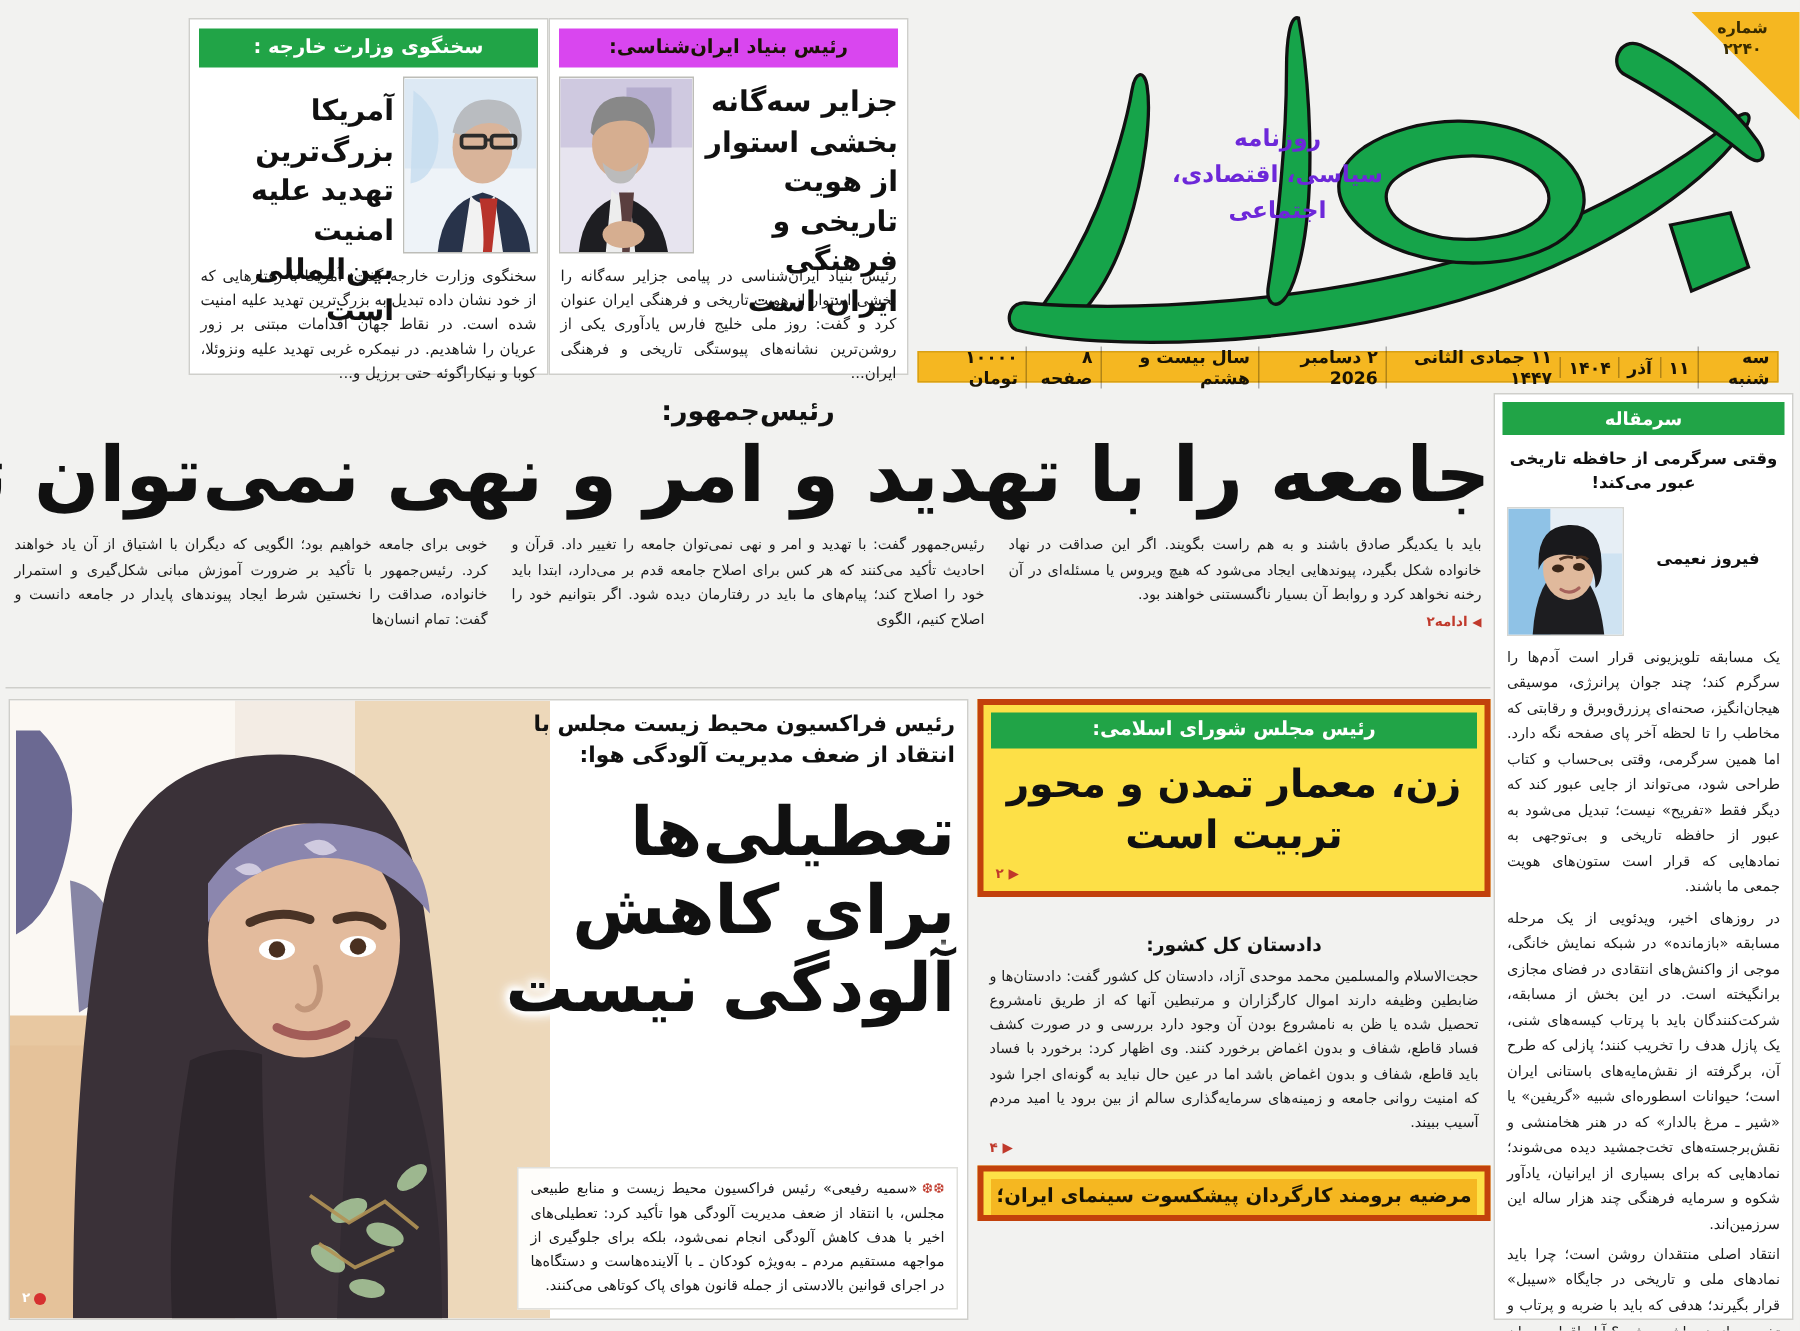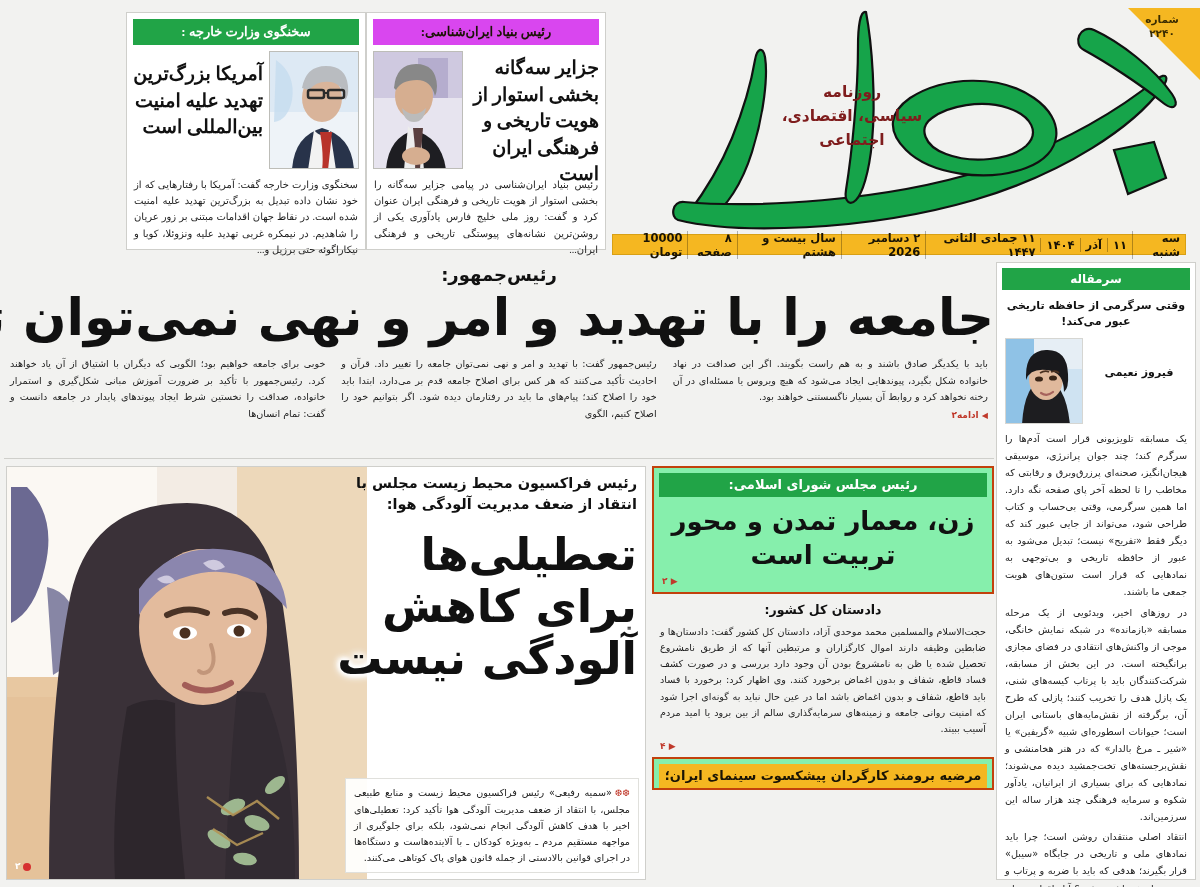--- a/index.html
+++ b/index.html
@@ -40,21 +40,21 @@
     font-size:10.5px;font-weight:bold;line-height:1.35;
     z-index:5;
   }
   .logo-wrap{
     position:absolute;right:14px;top:2px;width:572px;height:230px;
   }
   .logo-wrap svg{display:block;}
   .paper-kind{
     position:absolute;right:248px;top:80px;
     text-align:center;width:200px;
-    font-size:15.5px;font-weight:bold;color:#7f1d1d;line-height:1.55;
+    font-size:15.5px;font-weight:bold;color:#6d28d9;line-height:1.55;
     z-index:6;
     letter-spacing:-0.2px;
   }
   .datebar{
     position:absolute;right:14px;left:4px;top:234px;height:21px;
     background:#f5b721;border:1px solid #d8a015;
     box-sizing:border-box;
     display:flex;align-items:center;justify-content:center;
     font-size:11.5px;font-weight:bold;color:#1a1405;
     letter-spacing:0.2px;
@@ -67,21 +67,20 @@
     position:absolute;left:6px;top:12px;width:608px;height:238px;
     display:flex;gap:0;
   }
   .teaser{
     position:relative;
     width:240px;
     background:#fff;
     border:1px solid #cfcfcb;
     box-sizing:border-box;
     padding:0;
-    font-family:Liberation Serif, serif;
   }
   .teaser + .teaser{margin-right:8px;}
   .teaser-kicker{
     height:26px;line-height:26px;
     text-align:center;color:#fff;font-size:13px;font-weight:bold;
     margin:6px 6px 0 6px;
     letter-spacing:-0.2px;
   }
   .kicker-orange{background:#d946ef;color:#1a1405;}
   .kicker-green{background:#21a447;color:#fff;}
@@ -182,22 +181,22 @@
   .feature-pagemark .dot{
     display:inline-block;width:8px;height:8px;border-radius:50%;
     background:#d63030;vertical-align:middle;margin-left:2px;
   }
 
   
   .midcol{
     position:absolute;left:652px;top:466px;width:342px;height:414px;
   }
   .box{
-    background:#86efac;border:2px solid #c2410c;box-sizing:border-box;
-    margin-bottom:8px;
+    background:#fde047;border:4px solid #c2410c;box-sizing:border-box;
+    margin-bottom:24px;
   }
   .box-kicker{
     height:24px;line-height:24px;text-align:center;
     font-size:13px;font-weight:bold;margin:5px 5px 0 5px;
     letter-spacing:-0.2px;
   }
   .box-kicker.green{background:#21a447;color:#fff;}
   .box-kicker.orange{background:#f5b721;color:#1a1405;}
   .box-headline{
     text-align:center;font-size:26px;font-weight:bold;color:#111;
@@ -290,21 +289,21 @@
 
       <div class="datebar">
         <span>سه شنبه</span>
         <span>۱۱</span>
         <span>آذر</span>
         <span>۱۴۰۴</span>
         <span>۱۱ جمادی الثانی ۱۴۴۷</span>
         <span>۲ دسامبر 2026</span>
         <span>سال بیست و هشتم</span>
         <span>۸ صفحه</span>
-        <span>10000 تومان</span>
+        <span>۱۰۰۰۰ تومان</span>
       </div>
     </div>
 
     <div class="teasers">
 
       <div class="teaser" style="order:2;">
         <div class="teaser-kicker kicker-green">سخنگوی وزارت خارجه :</div>
         <div class="teaser-body">
           <div class="teaser-photo r">
             <svg viewBox="0 0 90 118" width="90" height="118" aria-hidden="true">

